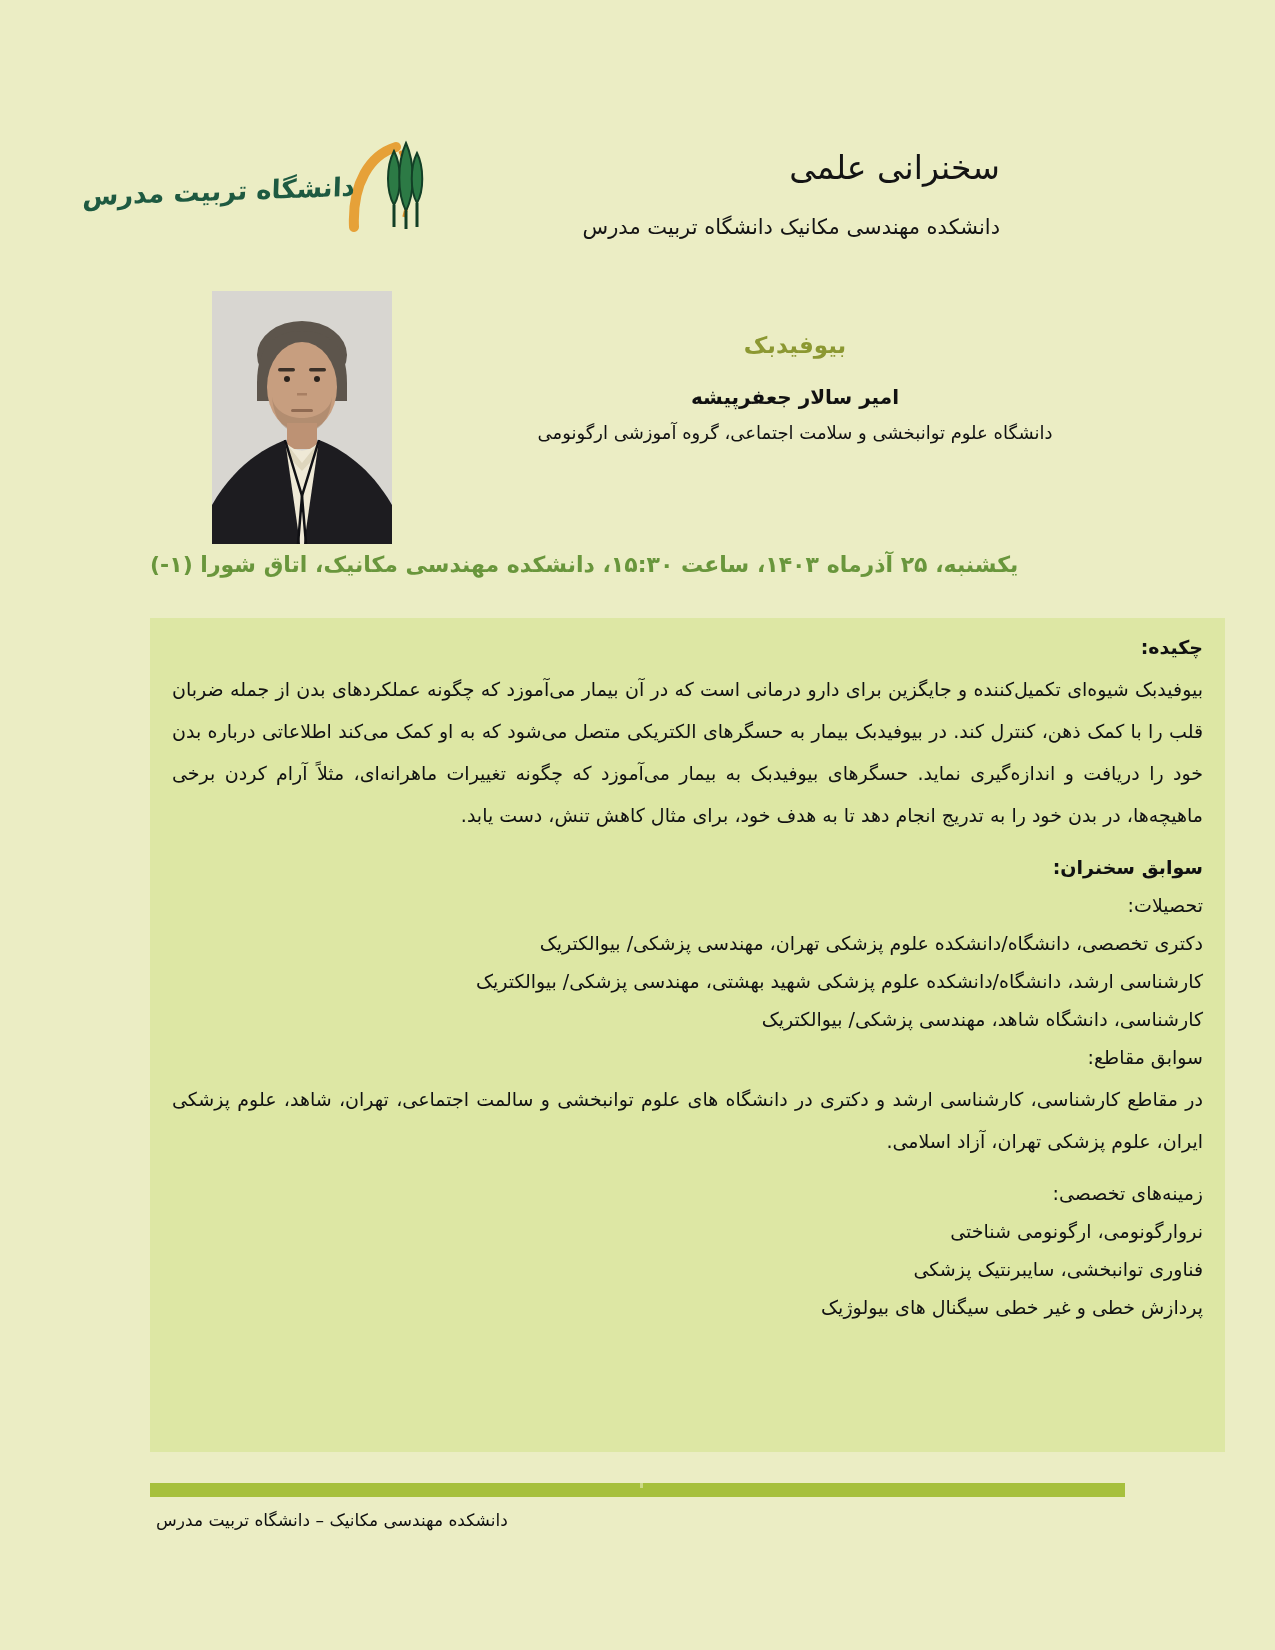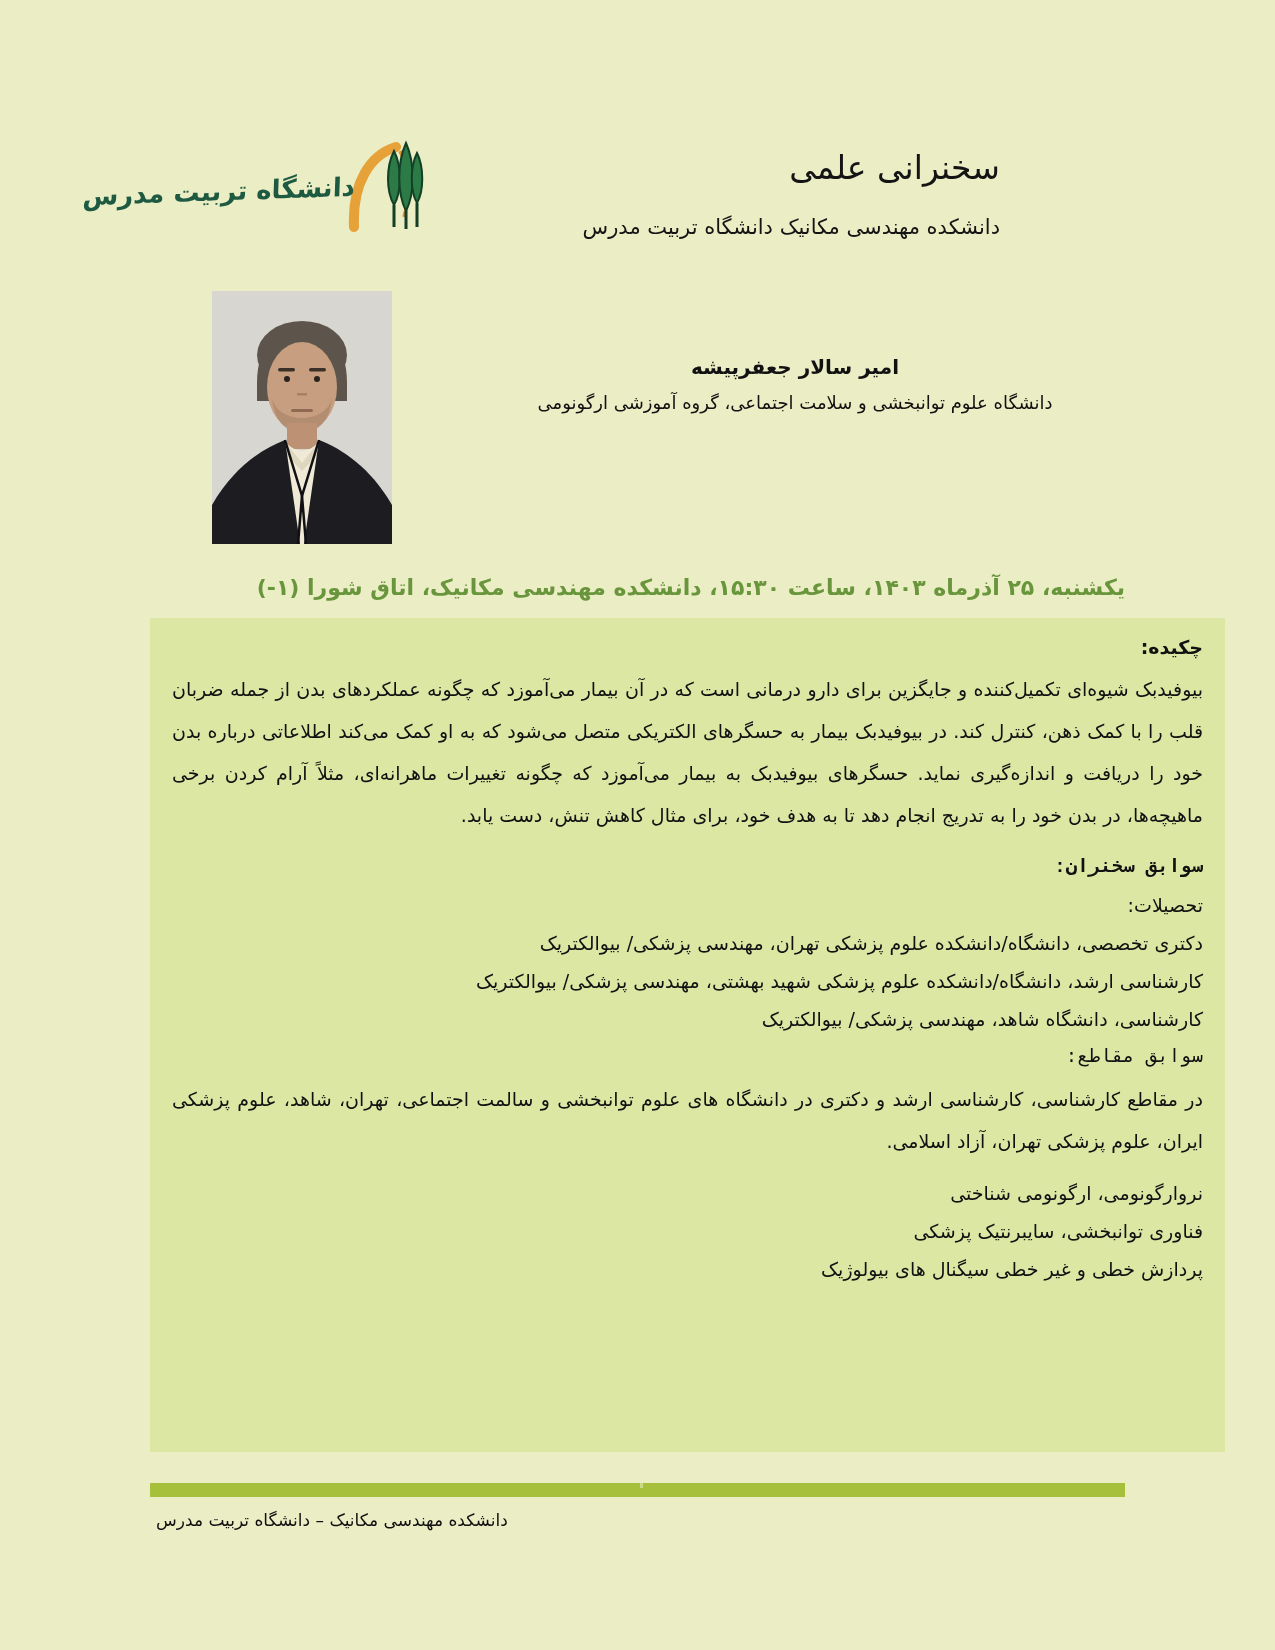--- a/index.html
+++ b/index.html
@@ -29,36 +29,35 @@
   
   .photo{position:absolute;left:212px;top:291px;width:180px;height:253px;}
   .photo svg{display:block;width:100%;height:100%;}
   .speaker-block{position:absolute;left:445px;top:330px;width:700px;text-align:center;}
   .talk-title{font-size:23px;font-weight:bold;color:var(--olive,#8c9832);line-height:30px;}
   .speaker-name{font-size:20px;font-weight:bold;margin-top:24px;line-height:26px;}
   .speaker-affil{font-size:18px;margin-top:11px;line-height:24px;}
   
   .date-line{
     position:absolute;left:150px;top:552px;width:975px;
-    text-align:right;font-size:22px;font-weight:bold;
+    text-align:left;font-size:22px;font-weight:bold;
     color:var(--date-green,#69963c);
-    margin-top:23px;
   }
   
   .box{
     position:absolute;left:150px;top:618px;width:1075px;height:834px;
     background:var(--box-bg,#dde7a4);
     box-sizing:border-box;
     padding:10px 22px;
     font-size:19px;
     overflow:hidden;
   }
   .box .h{line-height:38px;}
   .box .bold{font-weight:bold;}
-  .box .mt{font-family:Liberation Mono, monospace;}
+  .box .mt{}
   .box p{margin:2px 0 12px;}
   .box .just{text-align:justify;line-height:42px;}
   .box .centered{text-align:right;line-height:38px;}
   
   .bar{
     position:absolute;left:150px;top:1483px;width:975px;height:14px;
     background:var(--bar-green,#a6c03c);
   }
   .bar .seam{position:absolute;left:490px;top:0;width:3px;height:5px;background:rgba(235,237,196,.55);}
   .footer-text{
@@ -107,39 +106,41 @@
       <path d="M38,253 L74,152 C84,162 96,162 106,152 L142,253 Z" fill="#efe9d6"></path>
       <path d="M74,152 L90,172 L106,152 L106,163 L90,180 L74,163 Z" fill="#ded6bd"></path>
       <path d="M0,253 L0,214 C22,176 50,158 73,149 L88,253 Z" fill="#1d1c20"></path>
       <path d="M180,253 L180,214 C158,176 130,158 107,149 L92,253 Z" fill="#1d1c20"></path>
       <path d="M73,149 L90,205 L86,253" stroke="#101014" stroke-width="2.5" fill="none"></path>
       <path d="M107,149 L90,205 L94,253" stroke="#101014" stroke-width="2.5" fill="none"></path>
     </svg>
   </div>
 
   <div class="speaker-block">
+    <div class="talk-title">بیوفیدبک</div>
     <div class="speaker-name">امیر سالار جعفرپیشه</div>
     <div class="speaker-affil">دانشگاه علوم توانبخشی و سلامت اجتماعی، گروه آموزشی ارگونومی</div>
   </div>
 
   <div class="date-line">یکشنبه، ۲۵ آذرماه ۱۴۰۳، ساعت ۱۵:۳۰، دانشکده مهندسی مکانیک، اتاق شورا (۱-)</div>
 
   <section class="box">
     <div class="h bold">چکیده:</div>
     <p class="just">بیوفیدبک شیوه‌ای تکمیل‌کننده و جایگزین برای دارو درمانی است که در آن بیمار می‌آموزد که چگونه عملکردهای بدن از جمله ضربان قلب را با کمک ذهن، کنترل کند. در بیوفیدبک بیمار به حسگرهای الکتریکی متصل می‌شود که به او کمک می‌کند اطلاعاتی درباره بدن خود را دریافت و اندازه‌گیری نماید. حسگرهای بیوفیدبک به بیمار می‌آموزد که چگونه تغییرات ماهرانه‌ای، مثلاً آرام کردن برخی ماهیچه‌ها، در بدن خود را به تدریج انجام دهد تا به هدف خود، برای مثال کاهش تنش، دست یابد.</p>
 
     <div class="h bold mt">سوابق سخنران:</div>
     <div class="h">تحصیلات:</div>
     <div class="centered">دکتری تخصصی، دانشگاه/دانشکده علوم پزشکی تهران، مهندسی پزشکی/ بیوالکتریک</div>
     <div class="centered">کارشناسی ارشد، دانشگاه/دانشکده علوم پزشکی شهید بهشتی، مهندسی پزشکی/ بیوالکتریک</div>
     <div class="centered">کارشناسی، دانشگاه شاهد، مهندسی پزشکی/ بیوالکتریک</div>
 
     <div class="h mt">سوابق مقاطع:</div>
     <p class="just">در مقاطع کارشناسی، کارشناسی ارشد و دکتری در دانشگاه های علوم توانبخشی و سالمت اجتماعی، تهران، شاهد، علوم پزشکی ایران، علوم پزشکی تهران، آزاد اسلامی.</p>
 
+    <div class="h mt">زمینه‌های تخصصی:</div>
     <div class="centered">نروارگونومی، ارگونومی شناختی</div>
     <div class="centered">فناوری توانبخشی، سایبرنتیک پزشکی</div>
     <div class="centered">پردازش خطی و غیر خطی سیگنال های بیولوژیک</div>
   </section>
 
   <div class="bar">
       <span class="seam"></span>
     </div>
   <div class="footer-text">دانشکده مهندسی مکانیک – دانشگاه تربیت مدرس</div>
 

